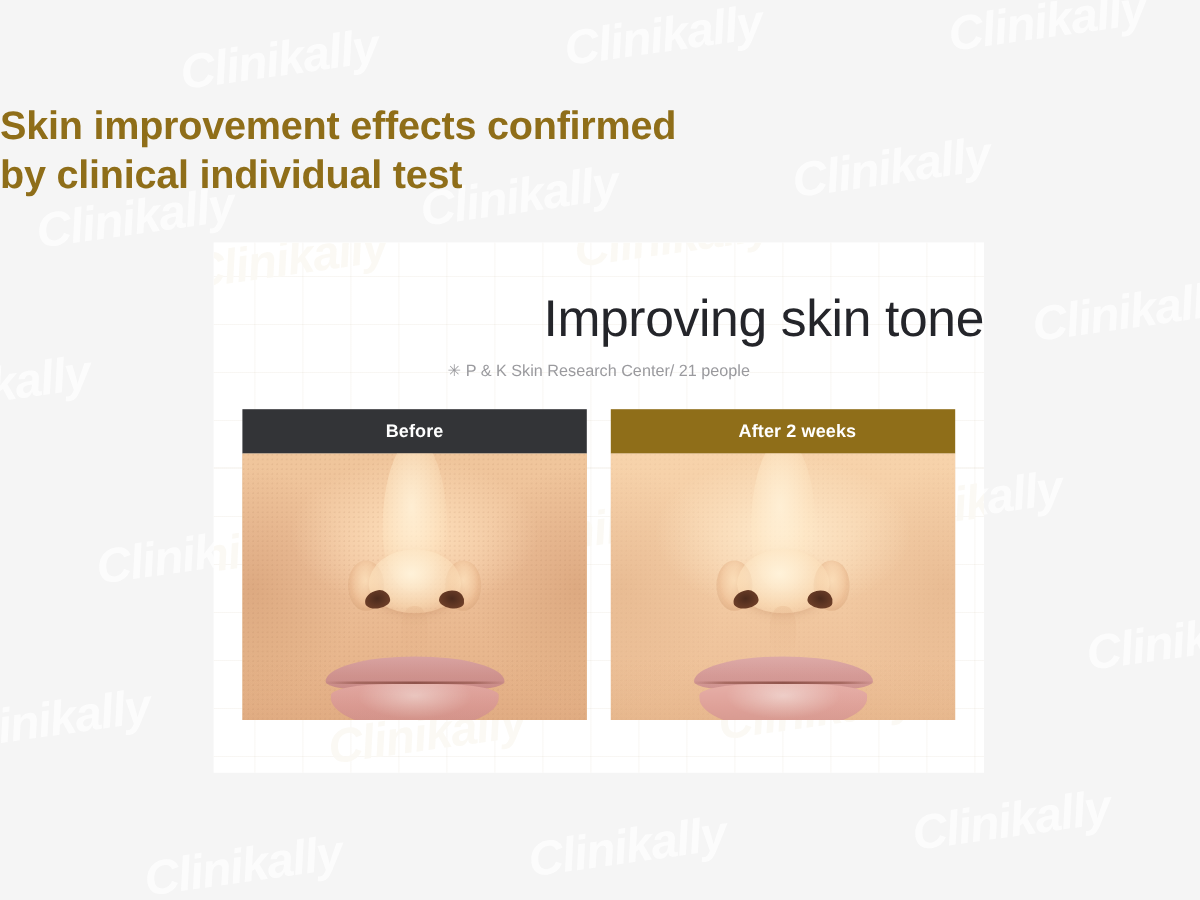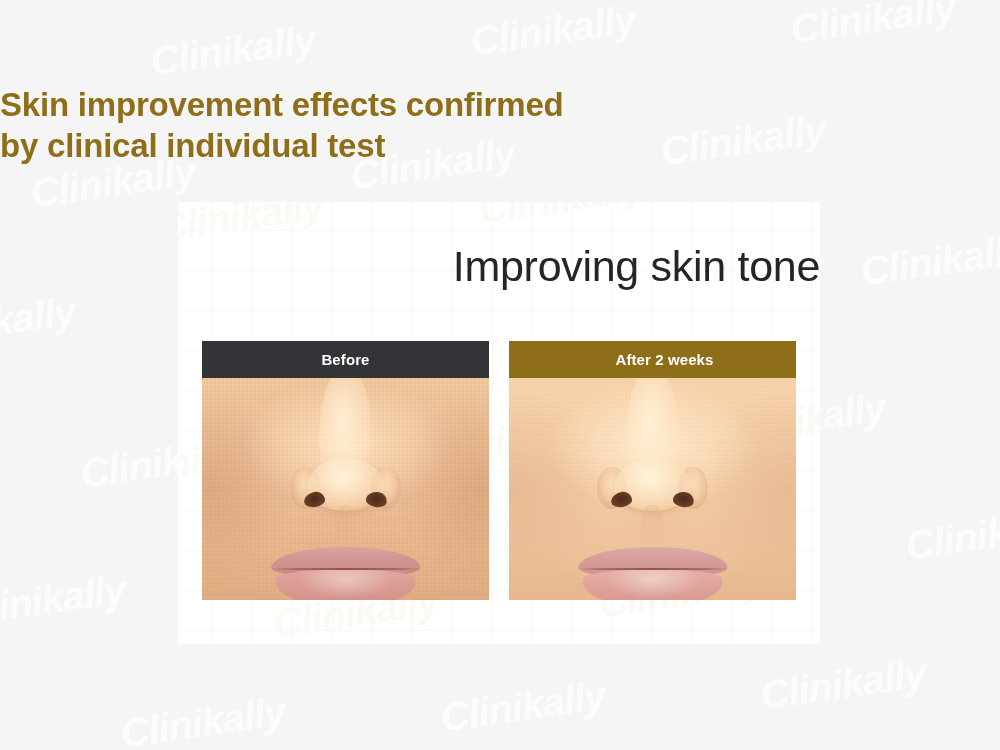--- a/index.html
+++ b/index.html
@@ -259,20 +259,21 @@
     <div class="wm" style="left:-60px; top:236px;">Clinikally</div>
     <div class="wm" style="left:245px; top:216px;">Clinikally</div>
     <div class="wm" style="left:545px; top:196px;">Clinikally</div>
     <div class="wm" style="left:95px;  top:388px;">Clinikally</div>
     <div class="wm" style="left:420px; top:368px;">Clinikally</div>
   </div>
 
   <div class="card-inner">
     <div class="card-title">Improving skin tone</div>
     <div class="card-sub">
+      <div>✳ P &amp; K Skin Research Center/ 21 people</div>
     </div>
   </div>
 
   <div class="panels">
 
     <div class="panel">
       <div class="panel-label label-before">Before</div>
       <div class="photo before">
         <div class="skin"></div>
         <div class="pores"></div>

